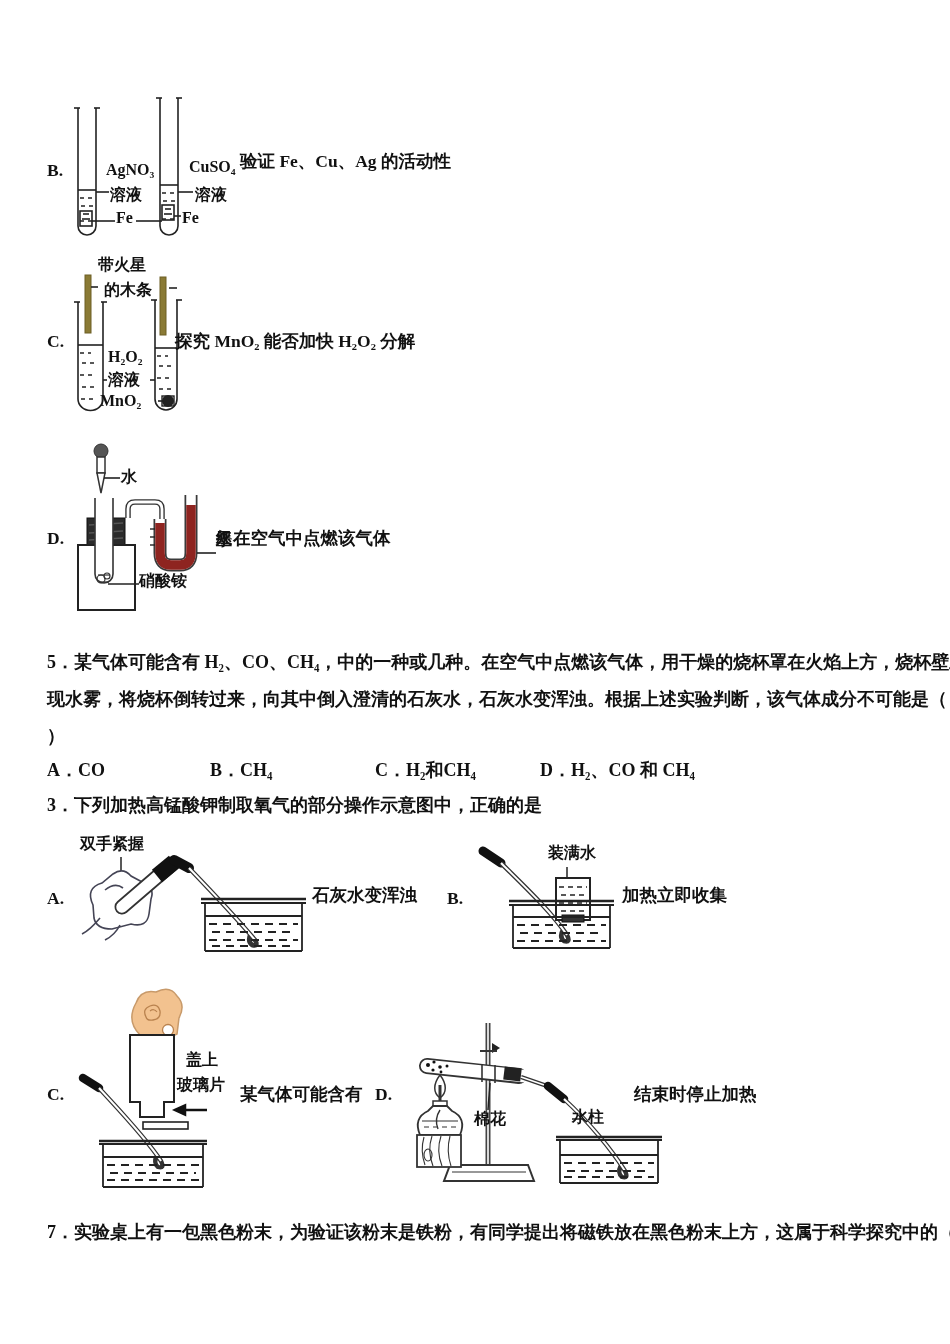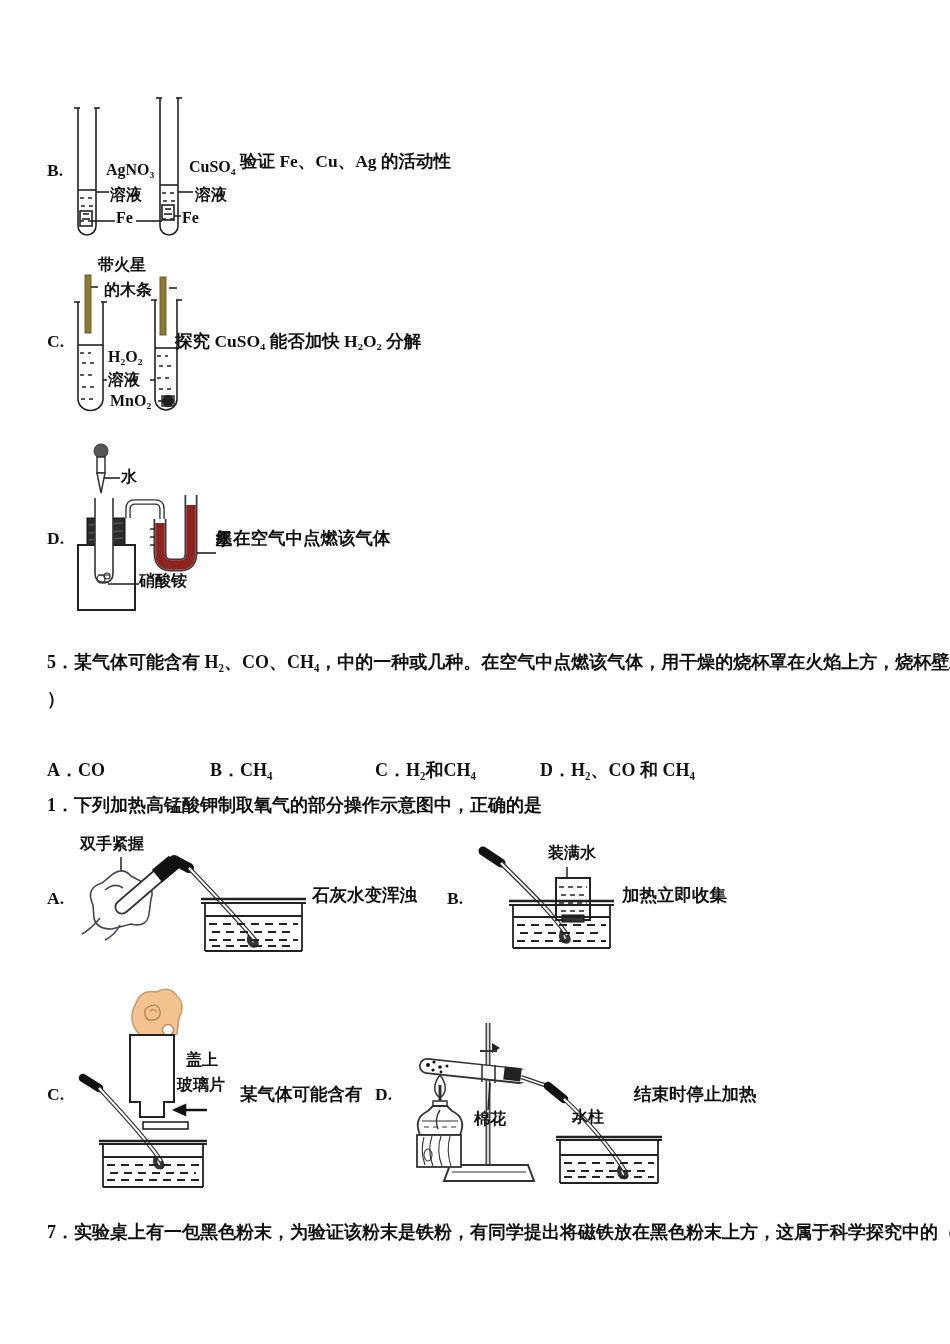--- a/index.html
+++ b/index.html
@@ -96,23 +96,23 @@
       <line x1="99" y1="35" x2="107" y2="35"></line>
       <line x1="33" y1="127" x2="37" y2="127"></line>
       <line x1="80" y1="127" x2="85" y2="127"></line>
       <line x1="88" y1="148" x2="94" y2="148"></line>
     </g>
   </svg>
   <span class="abs dlabel" style="left:98px;top:256px">带火星</span>
   <span class="abs dlabel" style="left:104px;top:281px">的木条</span>
   <span class="abs dlabel" style="left:108px;top:348px">H₂O₂</span>
   <span class="abs dlabel" style="left:108px;top:371px">溶液</span>
-  <span class="abs dlabel" style="left:110px;top:392px">MnO₂</span>
+  <span class="abs dlabel" style="left:100px;top:392px">MnO₂</span>
   <span class="abs letter" style="left:47px;top:331px">C.</span>
-  <span class="abs cap" style="left:175px;top:332px">探究 CuSO₄ 能否加快 H₂O₂ 分解</span>
+  <span class="abs cap" style="left:175px;top:332px">探究 MnO₂ 能否加快 H₂O₂ 分解</span>
 
   <svg style="left:70px;top:433px" width="185" height="190" viewBox="0 0 185 190">
     <g>
       <circle cx="31" cy="18" r="7" fill="#555" stroke="#333"></circle>
       <rect x="27" y="24" width="8" height="16" fill="#fff" stroke="#333" stroke-width="1.5"></rect>
       <polygon points="27,40 35,40 31,60" fill="#fff" stroke="#333" stroke-width="1.5"></polygon>
     </g>
     <line x1="34" y1="45" x2="50" y2="45" stroke="#222" stroke-width="1.6"></line>
     <g>
       <rect x="17" y="85" width="38" height="27" fill="#2b2b2b" stroke="#111"></rect>
@@ -142,28 +142,29 @@
     </g>
   </svg>
   <span class="abs dlabel" style="left:121px;top:468px">水</span>
   <span class="abs dlabel vert" style="left:216px;top:516px">红墨水</span>
   <span class="abs dlabel" style="left:139px;top:572px">硝酸铵</span>
   <span class="abs letter" style="left:47px;top:528px">D.</span>
   <span class="abs cap" style="left:233px;top:529px">在空气中点燃该气体</span>
 
   <div class="abs q5block" style="left:47px;top:644px">
     <div>5．某气体可能含有 H₂、CO、CH₄，中的一种或几种。在空气中点燃该气体，用干燥的烧杯罩在火焰上方，烧杯壁上出</div>
+    <div>现水雾，将烧杯倒转过来，向其中倒入澄清的石灰水，石灰水变浑浊。根据上述实验判断，该气体成分不可能是（</div>
     <div>）</div>
   </div>
   <span class="abs txt" style="left:47px;top:760px">A．CO</span>
   <span class="abs txt" style="left:210px;top:760px">B．CH₄</span>
   <span class="abs txt" style="left:375px;top:760px">C．H₂和CH₄</span>
   <span class="abs txt" style="left:540px;top:760px">D．H₂、CO 和 CH₄</span>
 
-  <span class="abs txt" style="left:47px;top:795px">1．下列加热高锰酸钾制取氧气的部分操作示意图中，正确的是</span>
+  <span class="abs txt" style="left:47px;top:795px">3．下列加热高锰酸钾制取氧气的部分操作示意图中，正确的是</span>
 
   <svg style="left:60px;top:830px" width="250" height="126" viewBox="0 0 250 126">
     <line x1="61" y1="27" x2="61" y2="57" stroke="#222" stroke-width="1.5"></line>
     <g fill="#fff" stroke="#445" stroke-width="1.6">
       <path d="M33,75 Q25,58 42,53 L53,44 Q63,37 71,46 L84,53 Q95,58 91,69 L89,84 Q87,98 71,94 L52,99 Q36,99 34,88 Z"></path>
       <path d="M45,60 Q55,52 63,58" fill="none"></path>
       <path d="M40,88 Q30,100 22,104" fill="none"></path>
       <path d="M60,95 Q55,105 45,110" fill="none"></path>
     </g>
     <g>

